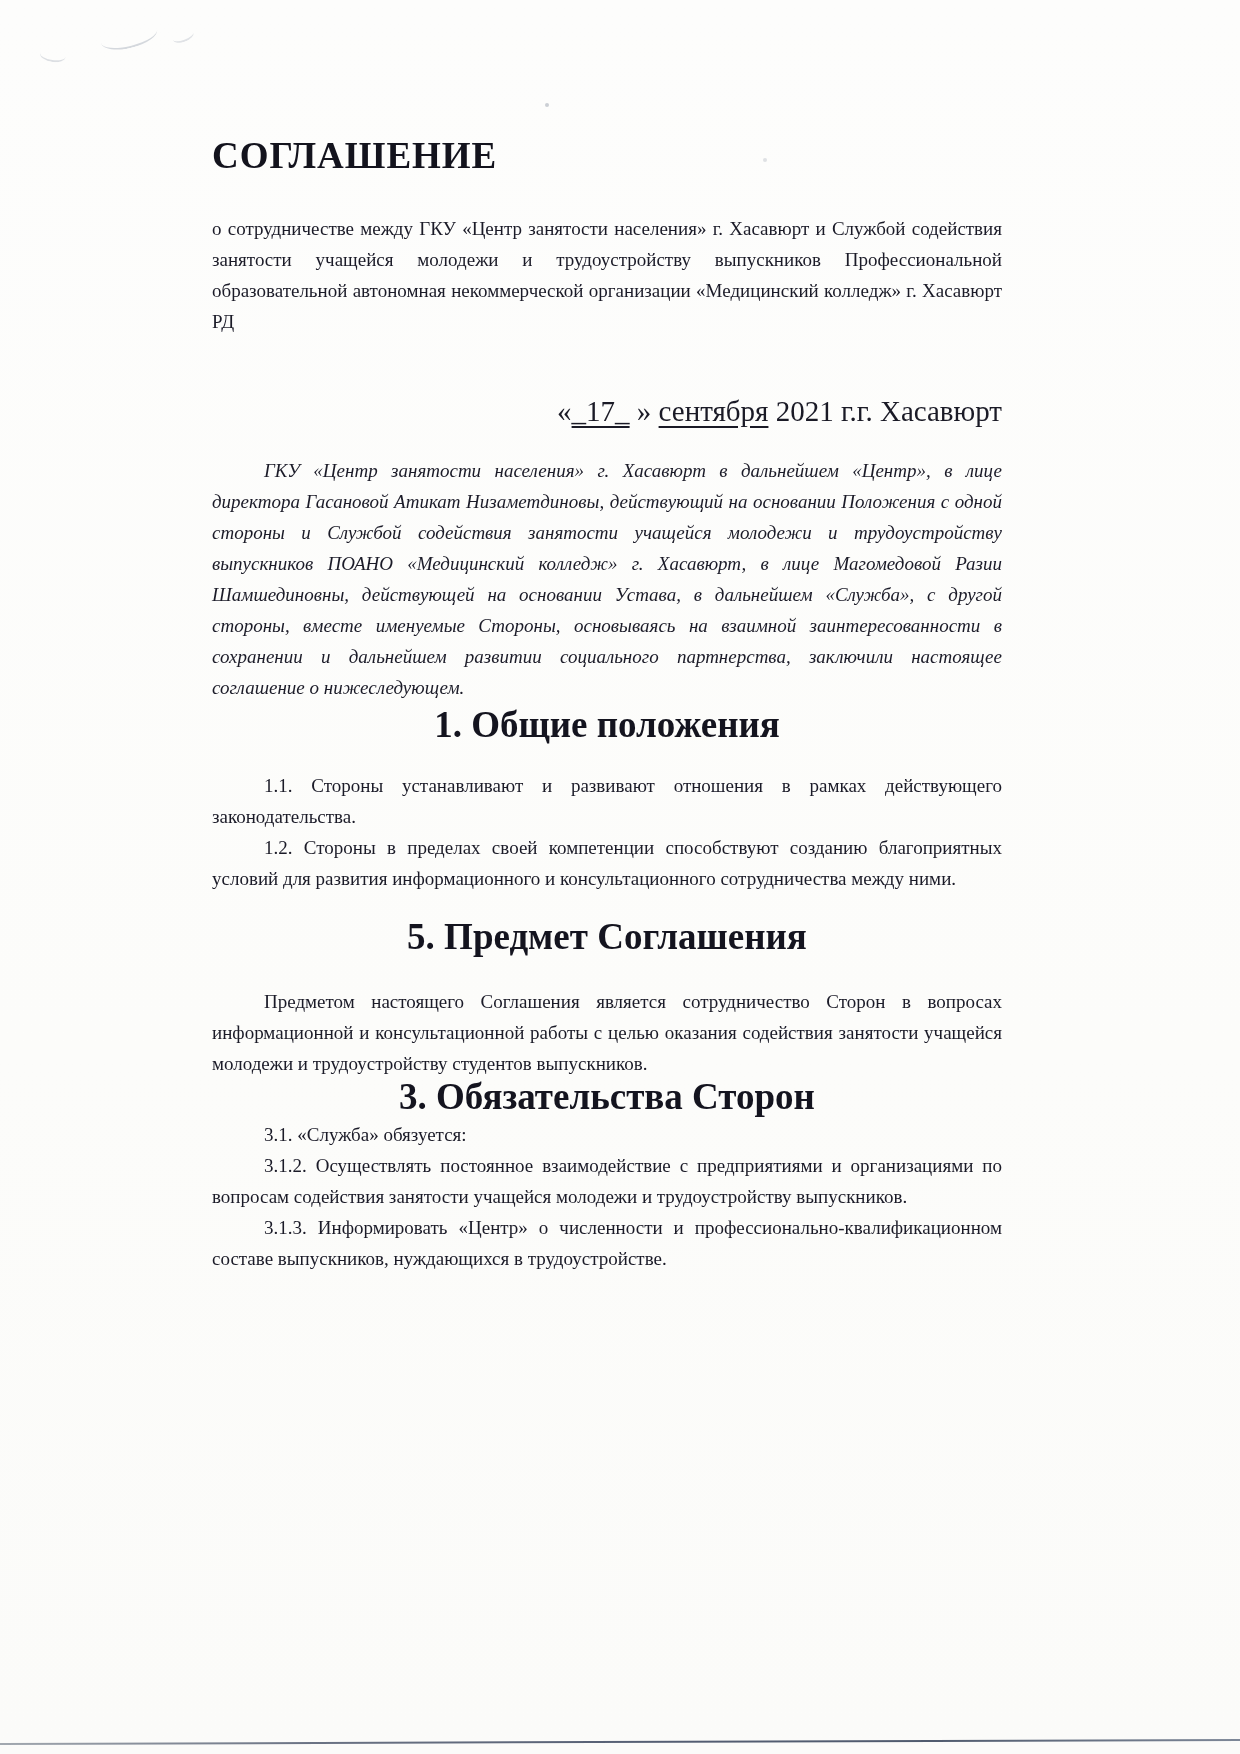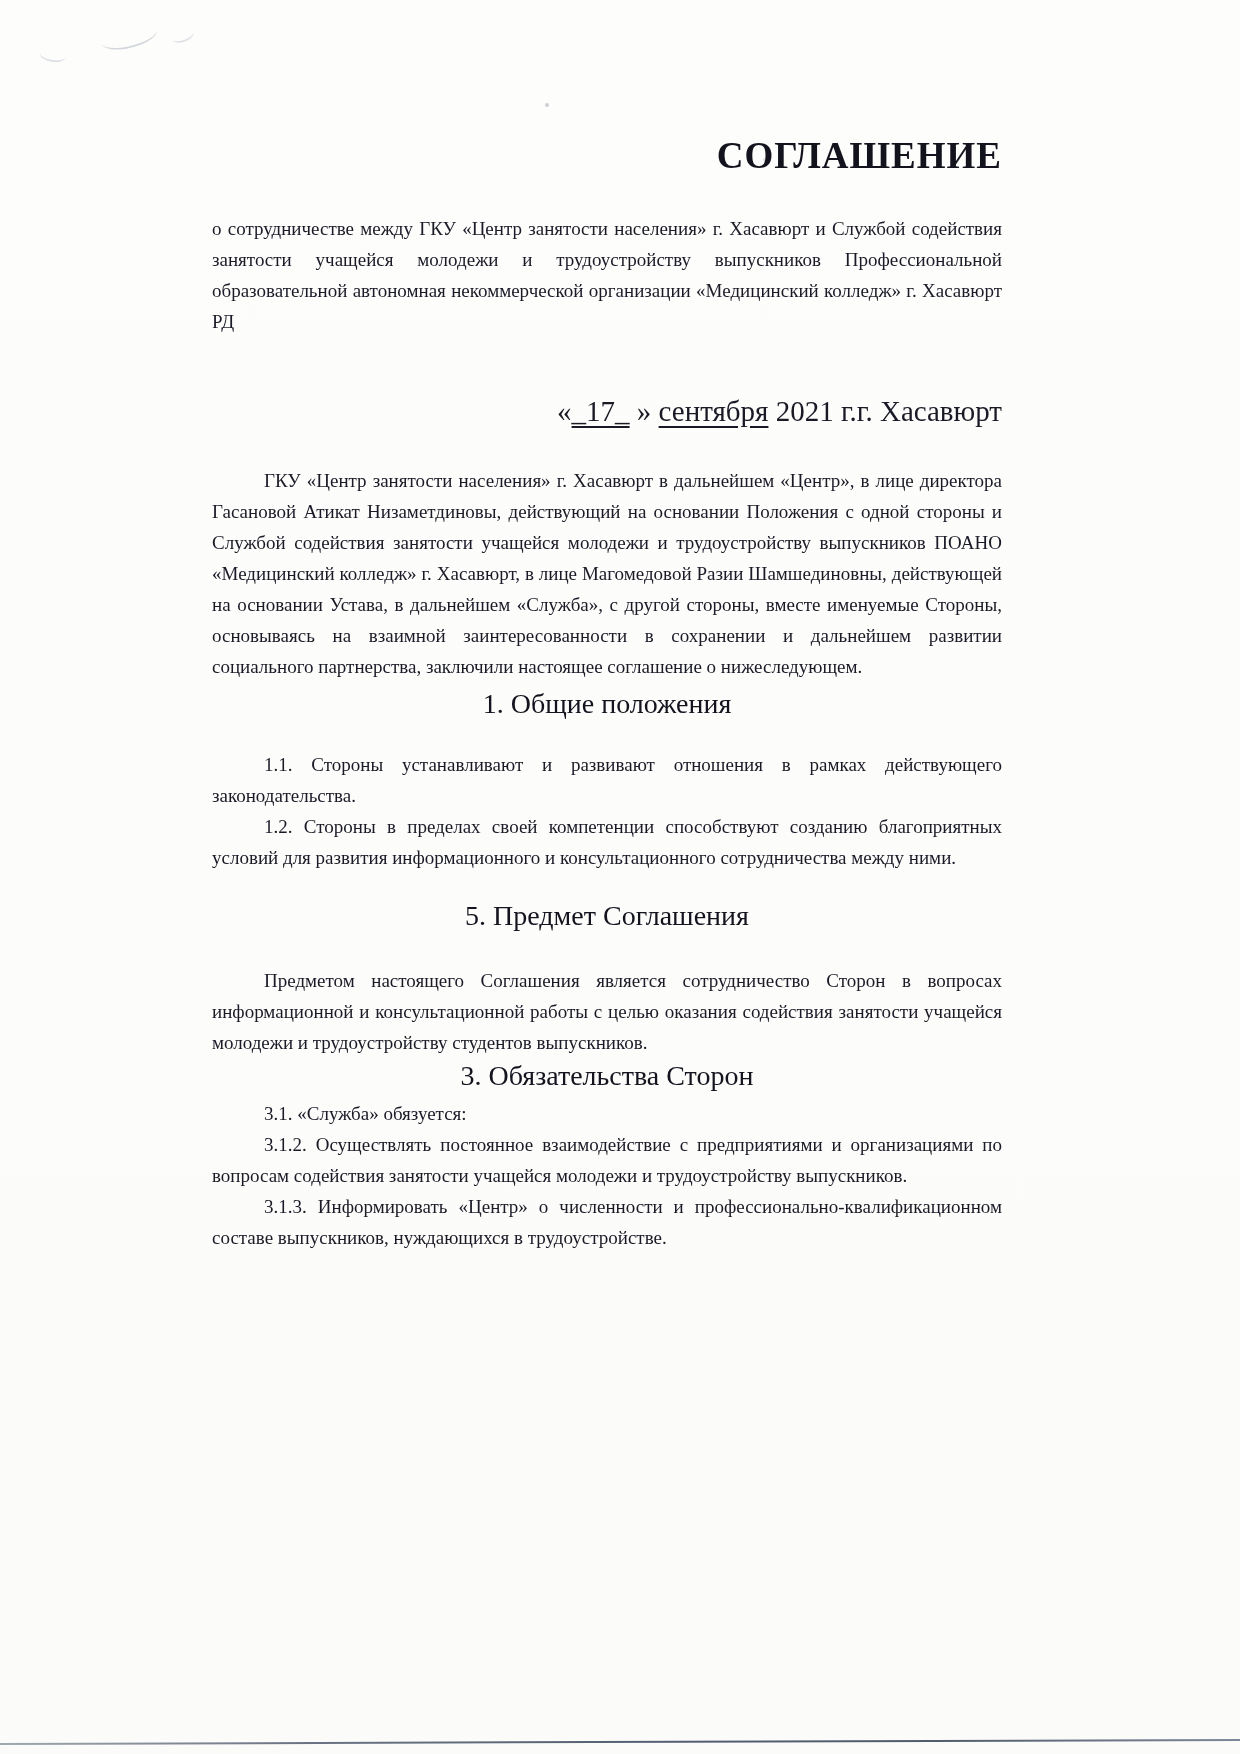--- a/index.html
+++ b/index.html
@@ -17,47 +17,47 @@
   }
   .content {
     position: absolute;
     left: 212px; top: 0;
     width: 790px;
   }
   .doc-title {
     margin: 134px 0 0 0;
     font-size: 37px;
     font-weight: bold;
-    text-align: right;
+    text-align: left;
     letter-spacing: 1px;
     color: #13131d;
   }
   p, .para {
     margin: 0;
     font-size: 19px;
     line-height: 31px;
     text-align: justify;
     color: #1b1b28;
   }
   .subtitle { margin-top: 36px; }
   .date-line {
     margin-top: 57px;
     display: flex;
     justify-content: flex-end;
     font-size: 29px;
     line-height: 34px;
     white-space: nowrap;
   }
   .ul { text-decoration: underline; text-underline-offset: 5px; }
-  .preamble { margin-top: 37px; }
+  .preamble { margin-top: 27px; font-style: italic; }
   .indent { text-indent: 52px; }
   .sec-heading {
-    font-size: 28px;
+    font-size: 37px;
     line-height: 34px;
-    font-weight: normal;
+    font-weight: bold;
     text-align: center;
     color: #14141f;
   }
   .h-sec1 { margin-top: 5px; margin-bottom: 28px; }
   .h-sec2 { margin-top: 26px; margin-bottom: 32px; }
   .h-sec3 { margin-top: 1px; margin-bottom: 5px; }
   .scan-edge-line {
     position: absolute;
     left: -6px; right: -6px;
     top: 1741px;

